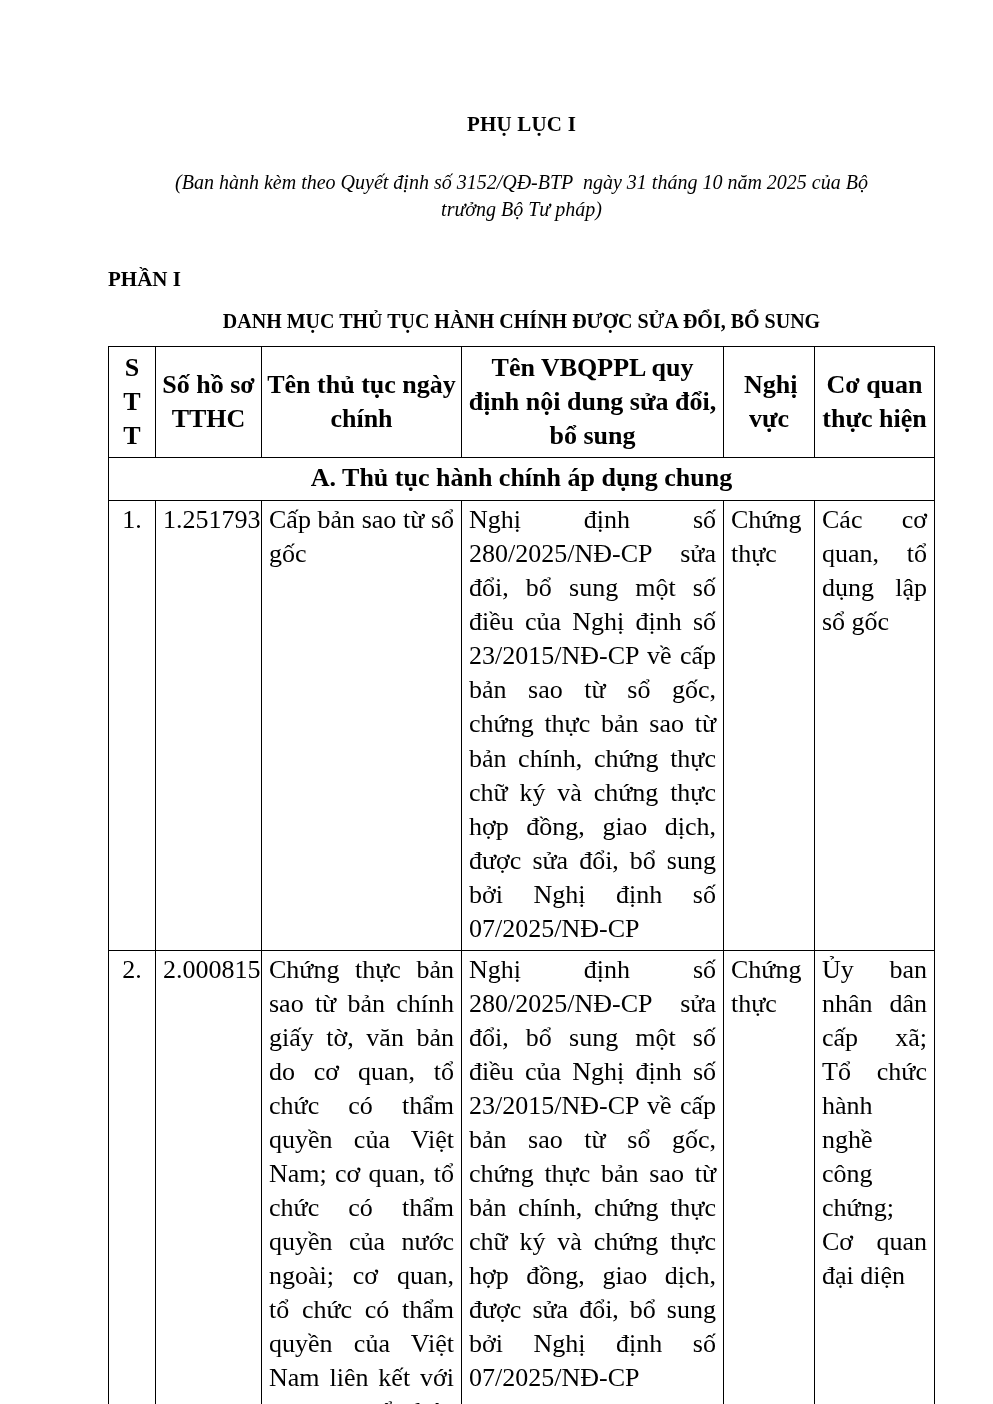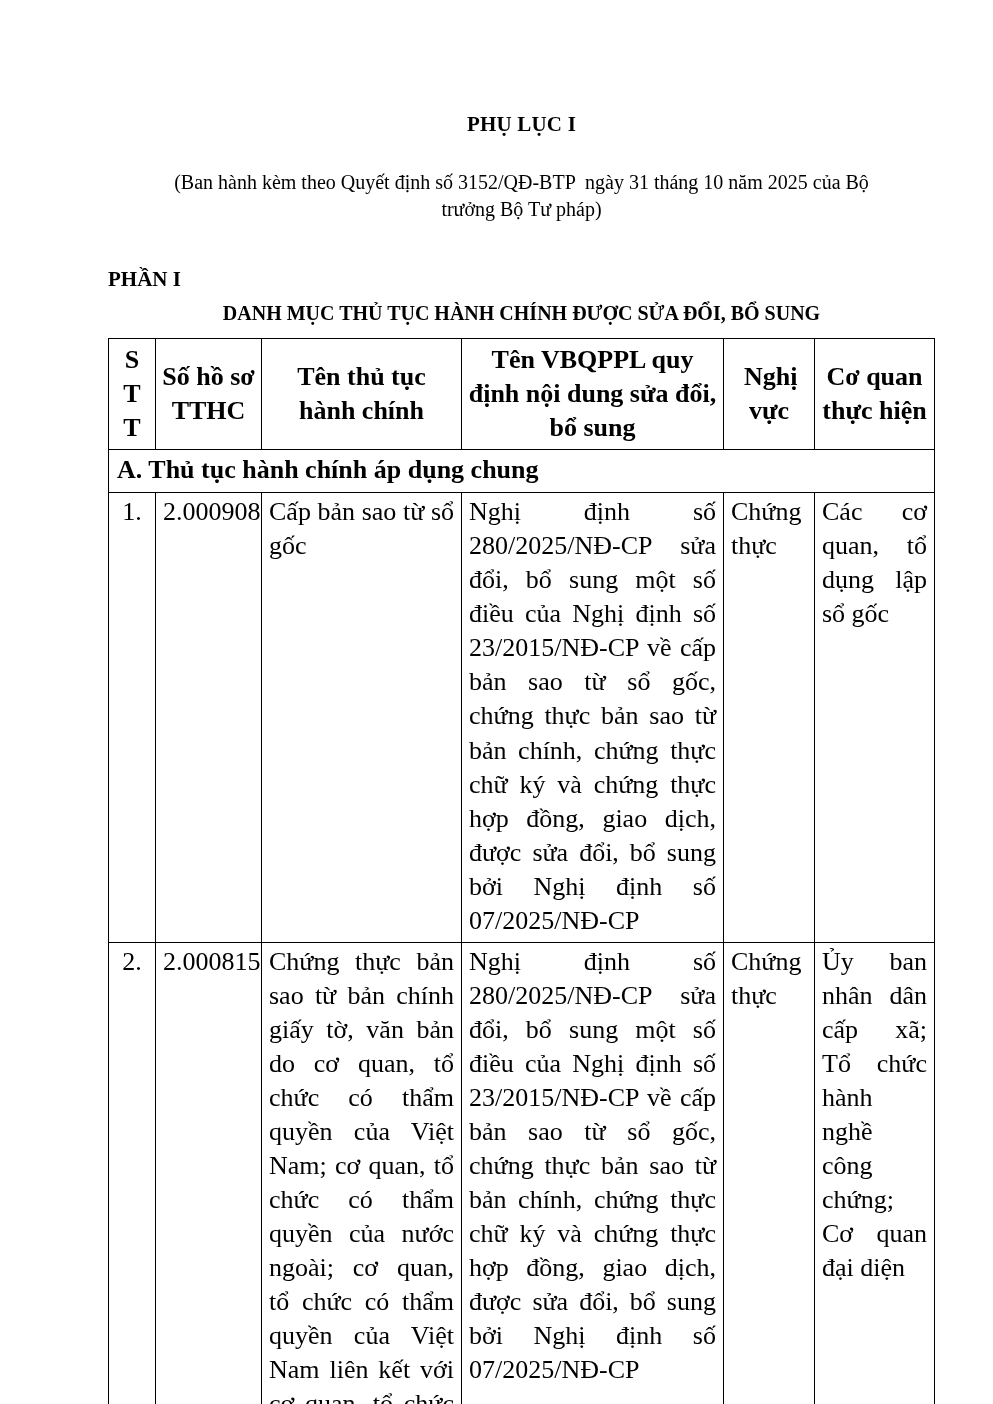--- a/index.html
+++ b/index.html
@@ -28,36 +28,37 @@
   }
   .main-title {
     text-align: center;
     font-weight: bold;
     font-size: 21px;
     line-height: 1.33;
     margin: 0 0 1px 0;
   }
   .issuance-note {
     text-align: center;
+    font-style: italic;
     font-size: 20px;
     line-height: 1.35;
     white-space: pre-wrap;
     margin: 0 40px;
   }
   .part-title {
     text-align: left;
     font-weight: bold;
     font-size: 21px;
     margin: 44px 0 0 0;
   }
   .list-title {
     text-align: center;
     font-weight: bold;
     font-size: 20px;
-    margin: 10px 0 13px 0;
+    margin: 18px 0 13px 0;
   }
   table.proc-table {
     border-collapse: collapse;
     table-layout: fixed;
     width: 826px;
   }
   .proc-table th, .proc-table td {
     border: 1.5px solid #000;
     font-size: 26px;
     line-height: 1.31;
@@ -75,21 +76,21 @@
     display: inline-block;
     max-width: 30px;
     word-break: break-all;
   }
   .th-linhvuc-inner {
     display: inline-block;
     max-width: 50px;
   }
   .section-row td {
     font-weight: bold;
-    text-align: left;
+    text-align: center;
     padding: 3px 8px 5px 8px;
   }
   .cell-center { text-align: center; }
   .cell-just   { text-align: justify; text-justify: inter-word; }
   .cell-left   { text-align: left; }
 </style>
 </head>
 <body>
 
 <div class="page">
@@ -111,36 +112,36 @@
       <col style="width:262px">
       <col style="width:91px">
       <col style="width:120px">
     </colgroup>
     <thead>
       <tr>
         <th>
           <span class="th-stt-inner">STT</span>
         </th>
         <th>Số hồ sơ TTHC</th>
-        <th>Tên thủ tục hành chính</th>
+        <th>Tên thủ tục ngày chính</th>
         <th>Tên VBQPPL quy định nội dung sửa đổi, bổ sung</th>
         <th>
           <span class="th-linhvuc-inner">Nghị vực</span>
         </th>
         <th>Cơ quan thực hiện</th>
       </tr>
     </thead>
     <tbody>
       <tr class="section-row">
         <td colspan="6">A. Thủ tục hành chính áp dụng chung</td>
       </tr>
 
       <tr>
         <td class="cell-center">1.</td>
-        <td class="cell-left">2.000908</td>
+        <td class="cell-left">1.251793</td>
         <td class="cell-just">Cấp bản sao từ sổ gốc</td>
         <td class="cell-just">Nghị định số 280/2025/NĐ-CP sửa đổi, bổ sung một số điều của Nghị định số 23/2015/NĐ-CP về cấp bản sao từ sổ gốc, chứng thực bản sao từ bản chính, chứng thực chữ ký và chứng thực hợp đồng, giao dịch, được sửa đổi, bổ sung bởi Nghị định số 07/2025/NĐ-CP</td>
         <td class="cell-left">Chứng thực</td>
         <td class="cell-just">Các cơ quan, tổ dụng lập sổ gốc</td>
       </tr>
 
       <tr>
         <td class="cell-center">2.</td>
         <td class="cell-left">2.000815</td>
         <td class="cell-just">Chứng thực bản sao từ bản chính giấy tờ, văn bản do cơ quan, tổ chức có thẩm quyền của Việt Nam; cơ quan, tổ chức có thẩm quyền của nước ngoài; cơ quan, tổ chức có thẩm quyền của Việt Nam liên kết với cơ quan, tổ chức có thẩm quyền của nước ngoài cấp hoặc chứng nhận</td>

